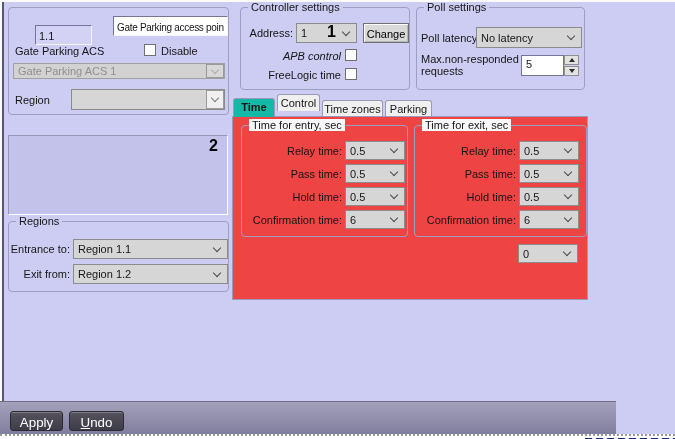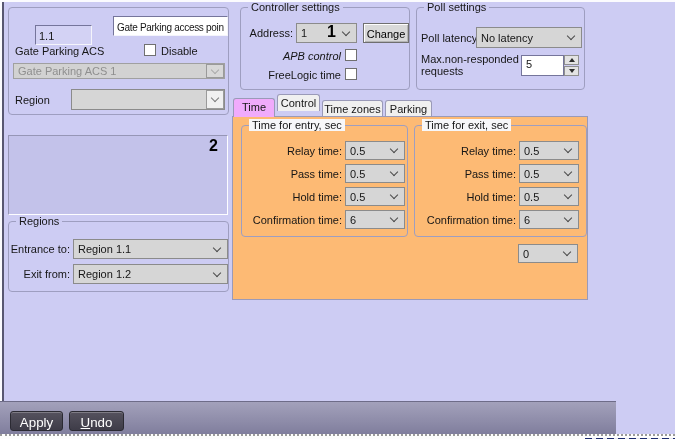--- a/index.html
+++ b/index.html
@@ -53,23 +53,23 @@
 
   
   .preview { position:absolute; left:8px; top:133px; width:220px; height:80px; background:#c3c2ea;
              border:1px solid; border-color:#9696b6 #fdfdff #fdfdff #9696b6; }
 
   .callout { position:absolute; font-weight:bold; font-size:16px; color:#000; }
 
   
   .tab { position:absolute; border:1px solid #9a9ab8; border-bottom:none; border-radius:3px 3px 0 0;
          background:#f0f0f0; text-align:center; padding-top:2px; cursor:default; }
-  .tab.active { background:#f0abfc; z-index:3; }
+  .tab.active { background:#14b8a6; z-index:3;font-weight:bold; }
   .tab-page { position:absolute; left:232px; top:114px; width:356px; height:184px;
-              background:#fdba74; border:1px solid #9a9ab8; z-index:1;padding-left:21px; }
+              background:#ef4444; border:1px solid #9a9ab8; z-index:1;padding-left:21px; }
 
   
   .footer { position:absolute; left:0; top:399px; width:616px; height:33px;
             background:linear-gradient(#a3a1bb, #807e9d); border-top:1px solid #6e6c88; }
   .darkbtn { position:absolute; background:linear-gradient(#55525e, #3e3c48); border:1px solid #2b2a33;
              border-radius:3px; color:#fff; text-align:center; padding-top:3px; cursor:default;
              box-shadow:inset 0 1px 0 rgba(255,255,255,.25); }
   .darkbtn .blabel { display:block; }
   .darkbtn .ul::first-letter { text-decoration:underline; }
 

